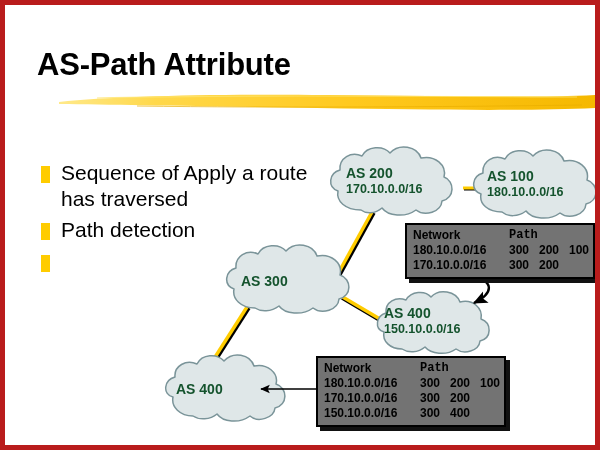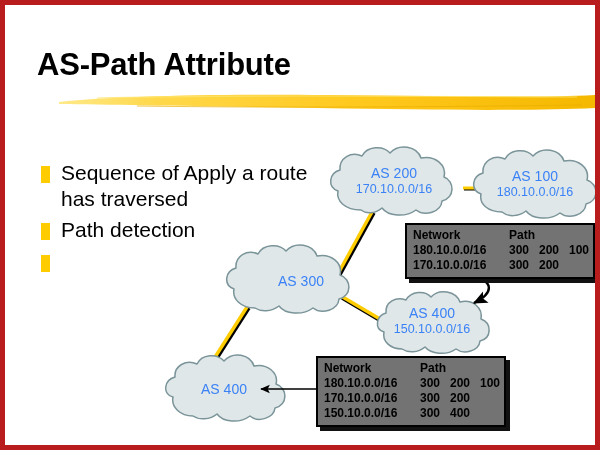--- a/index.html
+++ b/index.html
@@ -71,23 +71,22 @@
     left: 0;
     top: 0;
     width: 600px;
     height: 450px;
     pointer-events: none;
   }
 
   
   .cloud-label {
     position: absolute;
-    text-align: center;
-    color: #3b82f6;
-    font-weight: normal;
+    color: #14532d;
+    font-weight: bold;
     line-height: 1.12;
     white-space: nowrap;
   }
   .cloud-name { font-size: 14px; }
   .cloud-prefix { font-size: 12.5px; }
 
   
   .route-table {
     position: absolute;
     background: #737373;
@@ -107,21 +106,21 @@
     font-weight: bold;
     padding: 0 4px 1px 0;
     white-space: nowrap;
   }
   .route-table td {
     text-align: left;
     padding: 0 4px 1px 0;
     white-space: nowrap;
   }
   .col-net { min-width: 92px; }
-  .col-path { min-width: 30px; }
+  .col-path { min-width: 30px; font-family: Liberation Mono, monospace; }
   .pcell { min-width: 26px; text-align: left; }
 </style>
 </head>
 <body>
 
 <div id="slide">
 
   <div id="title">AS-Path Attribute</div>
 
   <svg id="title-rule" viewBox="0 0 540 22" preserveAspectRatio="none">
@@ -221,21 +220,21 @@
   </svg>
 
   <div class="cloud-label" style="left:341px; top:161px; width:96px;">
     <div class="cloud-name">AS 200</div>
     <div class="cloud-prefix">170.10.0.0/16</div>
   </div>
   <div class="cloud-label" style="left:482px; top:164px; width:96px;">
     <div class="cloud-name">AS 100</div>
     <div class="cloud-prefix">180.10.0.0/16</div>
   </div>
-  <div class="cloud-label" style="left:248px; top:269px; width:96px;">
+  <div class="cloud-label" style="left:236px; top:269px; width:96px;">
     <div class="cloud-name">AS 300</div>
   </div>
   <div class="cloud-label" style="left:379px; top:301px; width:96px;">
     <div class="cloud-name">AS 400</div>
     <div class="cloud-prefix">150.10.0.0/16</div>
   </div>
   <div class="cloud-label" style="left:171px; top:377px; width:96px;">
     <div class="cloud-name">AS 400</div>
   </div>
 

